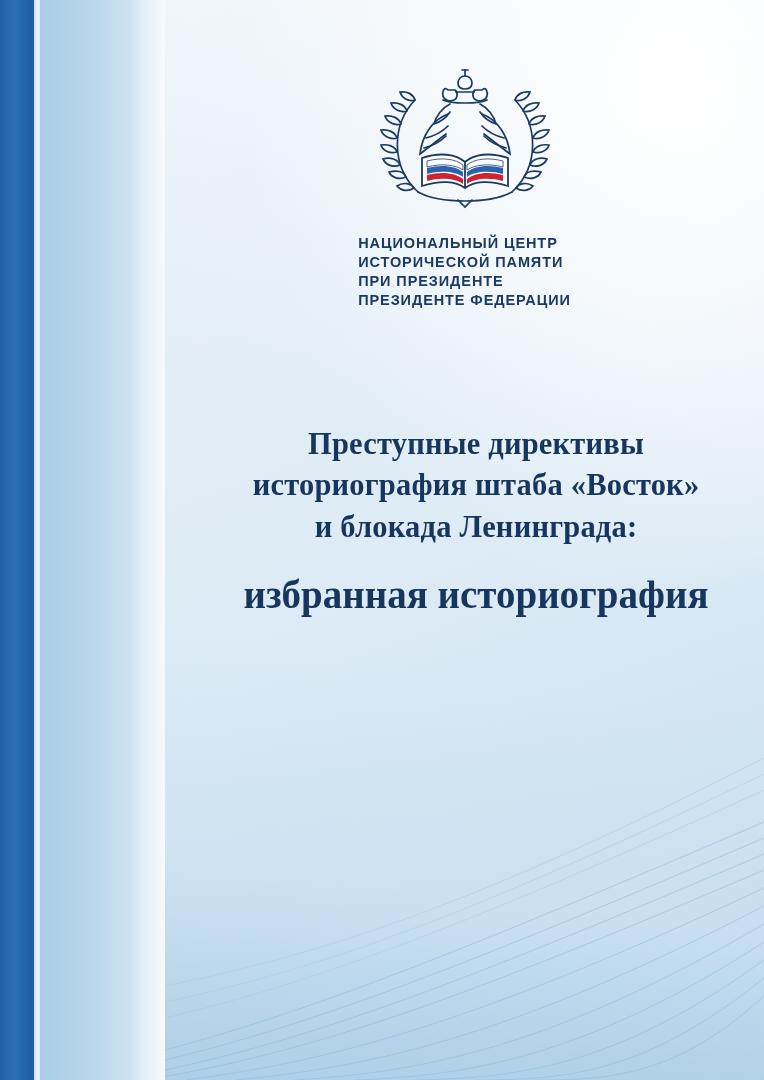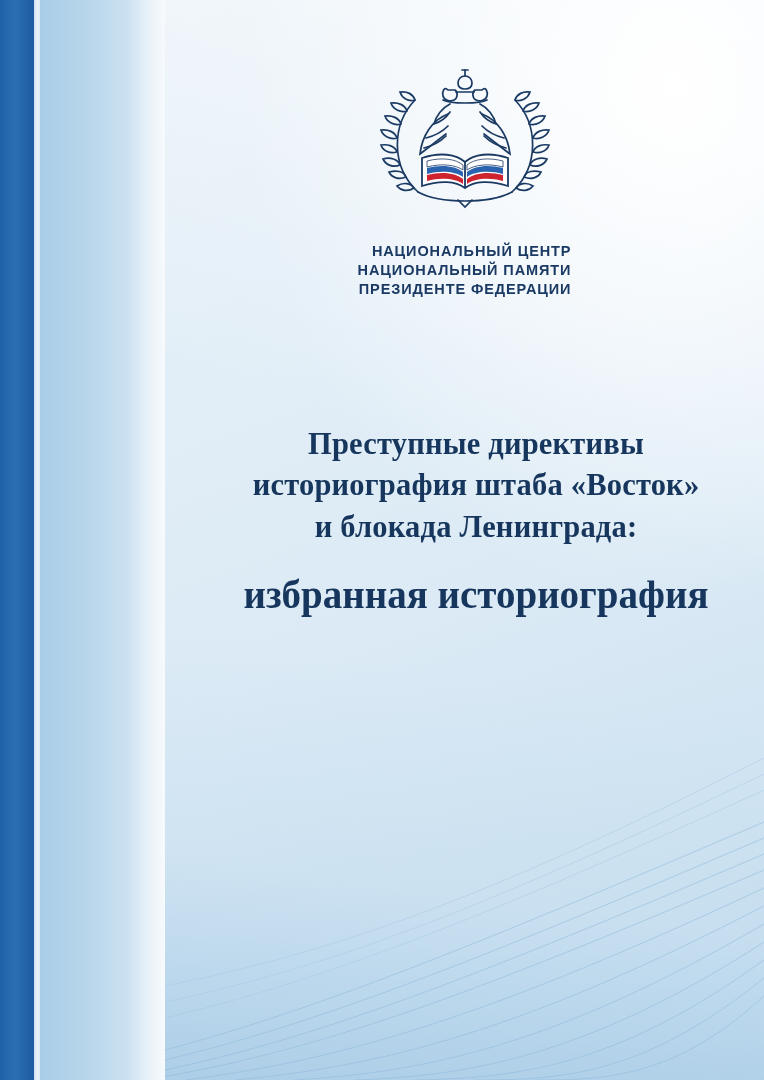--- a/index.html
+++ b/index.html
@@ -90,22 +90,22 @@
     width: 599px;
     display: flex;
     flex-direction: column;
     align-items: center;
   }
   .emblem {
     width: 190px;
     height: 160px;
   }
   .org-name {
-    margin-top: 20px;
-    text-align: right;
+    margin-top: 12px;
+    text-align: left;
     color: #1b3a63;
     font-family: "Liberation Sans", sans-serif;
     font-weight: bold;
     font-size: 14.5px;
     letter-spacing: 0.9px;
     line-height: 1.32;
   }
   .org-name div { white-space: nowrap; }
 
   
@@ -221,21 +221,22 @@
         <path d="M57 106 C 72 102 86 104 93 110 L 93 115 C 86 110 72 108 57 112 Z" fill="#2a63b0"></path>
         <path d="M133 106 C 118 102 104 104 97 110 L 97 115 C 104 110 118 108 133 112 Z" fill="#2a63b0"></path>
         <path d="M57 113 C 72 109 86 111 93 117 L 93 122 C 86 117 72 115 57 119 Z" fill="#cf2330"></path>
         <path d="M133 113 C 118 109 104 111 97 117 L 97 122 C 104 117 118 115 133 119 Z" fill="#cf2330"></path>
         <path d="M95 100 L 95 126" stroke="#1b3a63" stroke-width="1.8" fill="none"></path>
       </g>
     </svg>
 
     <div class="org-name">
       <div>НАЦИОНАЛЬНЫЙ ЦЕНТР</div>
-      <div>НАЦИОНАЛЬНЫЙ ПАМЯТИ</div>
+      <div>ИСТОРИЧЕСКОЙ ПАМЯТИ</div>
+      <div>ПРИ ПРЕЗИДЕНТЕ</div>
       <div>ПРЕЗИДЕНТЕ ФЕДЕРАЦИИ</div>
     </div>
   </div>
 
   <div class="title-block">
     <div class="title-main">
       <div>Преступные директивы</div>
       <div>историография штаба «Восток»</div>
       <div>и блокада Ленинграда:</div>
     </div>

